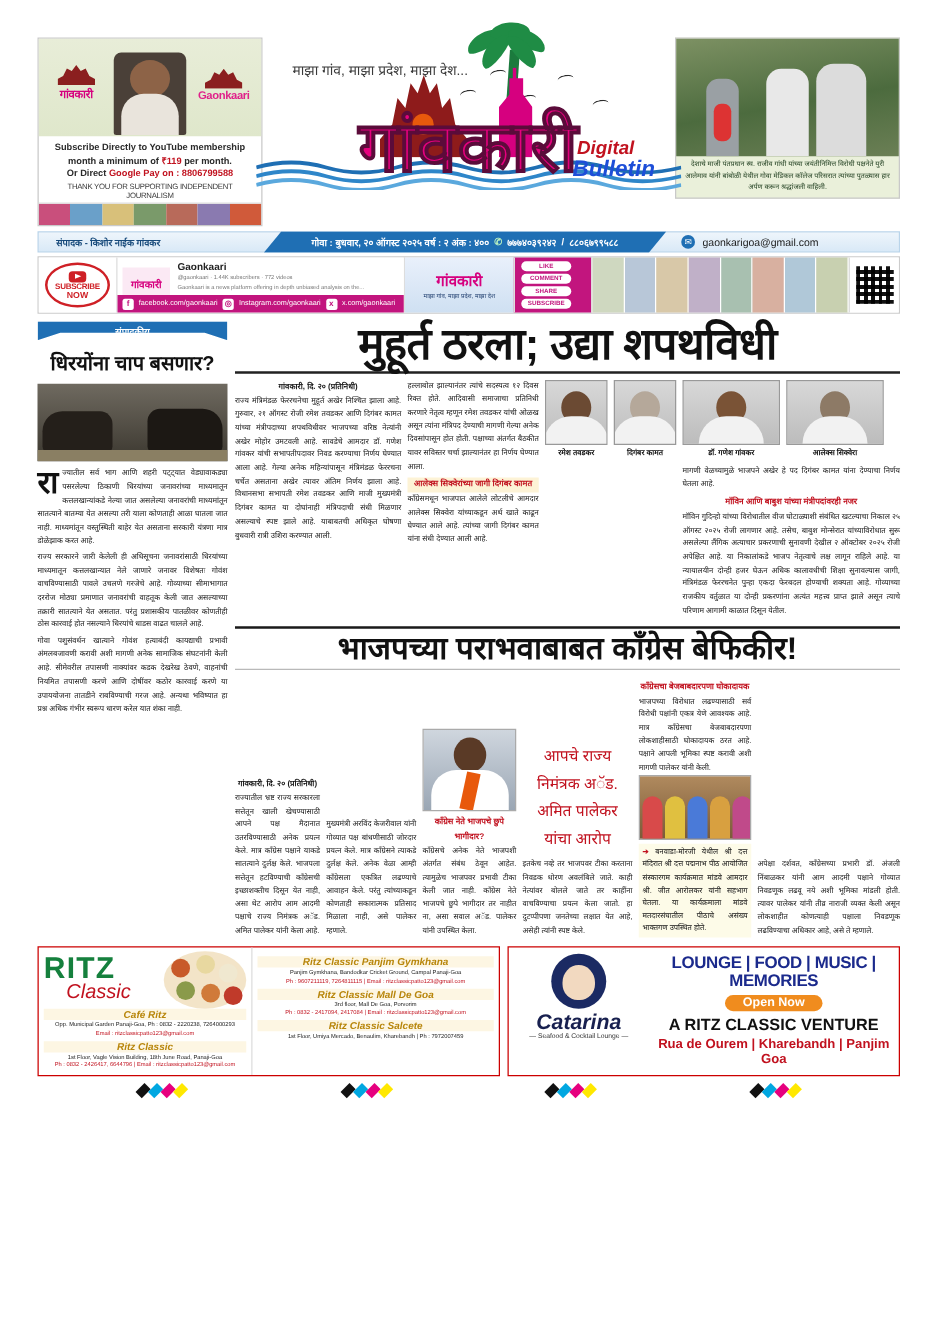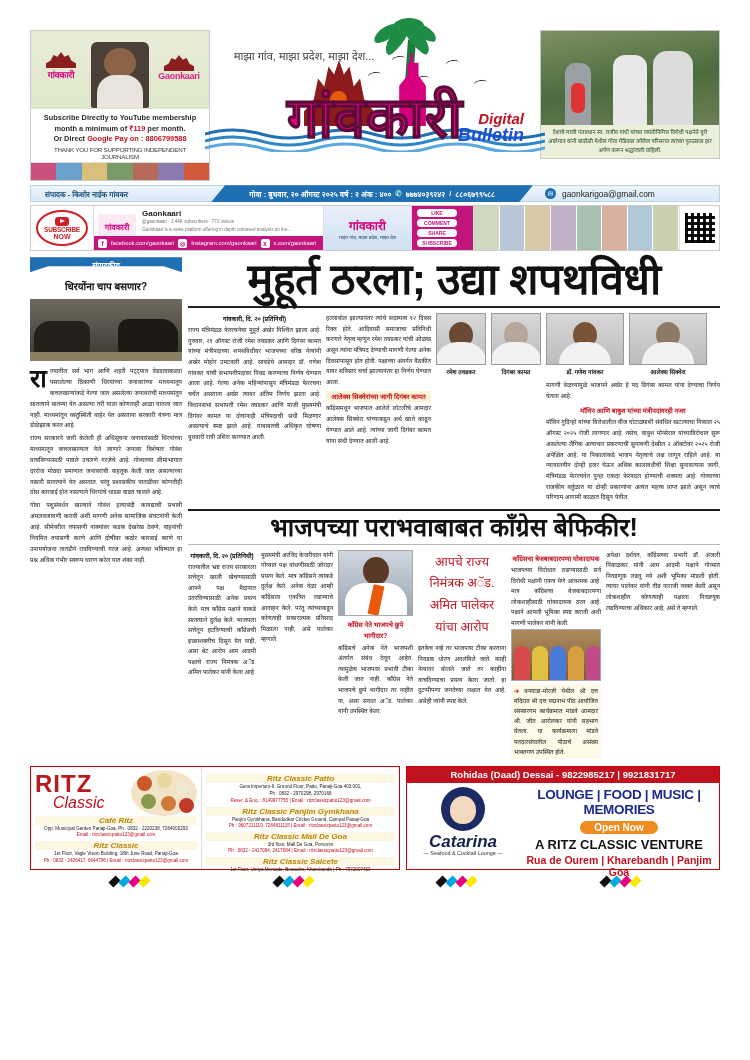--- a/index.html
+++ b/index.html
@@ -56,21 +56,21 @@
   .palm-f span:nth-child(3){left:34px;top:7px;transform:rotate(26deg);}
   .palm-f span:nth-child(4){left:8px;top:16px;transform:rotate(-52deg);}
   .palm-f span:nth-child(5){left:30px;top:16px;transform:rotate(48deg);}
   .bird{position:absolute;width:13px;height:7px;border-top:1.6px solid #2b2b2b;border-radius:50%;transform:rotate(-10deg);}
   .mast-title {
     position:relative; z-index:4; font-size:56px; font-weight:bold; color:#e6007e;
     -webkit-text-stroke:1.5px #5b0b3a; letter-spacing:1px; line-height:1; padding-bottom:6px;
     font-family:"Liberation Sans", sans-serif;
   }
   .waves { position:absolute; bottom:0; left:50%; transform:translateX(-50%); width:340px; height:26px; z-index:2;}
-  .digital-bulletin { position:absolute; right:10px; bottom:6px; text-align:right; z-index:5;}
+  .digital-bulletin { position:absolute; right:10px; bottom:6px; text-align:center; z-index:5;}
   .digital-bulletin .d1{font-size:15px;color:#c1121f;font-weight:bold;font-style:italic;line-height:1;}
   .digital-bulletin .d2{font-size:18px;color:#1d4ed8;font-weight:bold;font-style:italic;line-height:1.1;padding-left:13px;}
 
   .mast-photo { width:180px; border:1px solid #c9c9c9; background:#eaf0da; }
   .mast-photo .ph { height:94px; background:linear-gradient(170deg,#7d9163,#4c6b3e 55%,#6b7f55); position:relative; overflow:hidden;}
   .mast-photo .ph .statue{position:absolute;left:24px;bottom:0;width:26px;height:62px;background:#9aa0a4;border-radius:10px 10px 0 0;}
   .mast-photo .ph .p1{position:absolute;left:72px;bottom:0;width:34px;height:70px;background:#e8e8e8;border-radius:12px 12px 0 0;}
   .mast-photo .ph .p2{position:absolute;left:112px;bottom:0;width:40px;height:74px;background:#dcdcdc;border-radius:14px 14px 0 0;}
   .mast-photo .ph .gar{position:absolute;left:30px;bottom:12px;width:14px;height:30px;background:#d33;border-radius:6px;}
   .mast-photo .cap { font-size:5.6px; color:#1b3a1b; text-align:center; line-height:1.6; padding:3px 4px; }
@@ -117,31 +117,31 @@
 
   
   .content { display:flex; margin:6px 22px 0 22px; gap:6px; }
   .left-col { width:152px; }
   .right-col { flex:1; }
 
   
   .ed-ribbon { position:relative; height:15px; background:#1f6fb4; color:#fff; font-size:7.6px;
     font-weight:bold; display:flex; align-items:center; justify-content:center;
     clip-path: polygon(0 0, 100% 0, 100% 100%, 88% 60%, 12% 60%, 0 100%); }
-  .ed-title { font-size:10px; font-weight:bold; color:#111; text-align:center; padding:7px 0 6px; }
+  .ed-title { font-size:16px; font-weight:bold; color:#111; text-align:center; padding:7px 0 6px; }
   .ed-photo { height:62px; background:linear-gradient(#6f6a60,#3b372f); position:relative; overflow:hidden; }
   .ed-photo .buf1{position:absolute;left:4px;bottom:6px;width:56px;height:34px;background:#241f1a;border-radius:16px 10px 6px 6px;}
   .ed-photo .buf2{position:absolute;right:4px;bottom:6px;width:60px;height:36px;background:#1c1814;border-radius:10px 16px 6px 6px;}
   .ed-photo .grnd{position:absolute;left:0;bottom:0;width:100%;height:9px;background:#8a7f63;}
   .ed-dropcap { float:left; font-size:25px; font-weight:bold; line-height:.88; padding:1px 3px 0 0; color:#111; }
   .ed-body { font-size:6.1px; line-height:1.78; text-align:justify; color:#141414; padding-top:5px; }
   .ed-body p { margin-bottom:2px; }
 
   
-  .headline-1 { font-size:43px; font-weight:bold; color:#111; text-align:center; line-height:1.06; letter-spacing:-.5px; }
+  .headline-1 { font-size:35px; font-weight:bold; color:#111; text-align:center; line-height:1.06; letter-spacing:-.5px; }
   .subhead-1 { font-size:15px; color:#a01722; text-align:center; padding:4px 0 5px; border-top:1px solid #d9a6a6; margin-top:4px;}
   .rule-thick { height:2px; background:#222; margin:3px 0 5px; }
 
   .art1 { display:flex; gap:5px; }
   .art1 .c { font-size:6.1px; line-height:1.76; text-align:justify; color:#141414; }
   .art1 .c1 { width:133px; }
   .art1 .c2 { width:105px; }
   .art1 .c3 { width:105px; }
   .art1 .c4 { flex:1; }
   .dateline-text { font-weight:bold; text-align:center; display:block; font-size:6.3px; margin-bottom:1px;}
@@ -153,38 +153,38 @@
   .pcard .pimg .head{position:absolute;left:50%;top:8px;transform:translateX(-50%);width:24px;height:26px;background:#6b4a33;border-radius:50%;}
   .pcard .pimg .body{position:absolute;left:50%;bottom:0;transform:translateX(-50%);width:52px;height:22px;background:#f2f2f2;border-radius:22px 22px 0 0;}
   .pcard .pname { font-size:6px; font-weight:bold; text-align:center; padding-top:2px; color:#111;}
 
   .rule-sep { height:2px; background:#1a1a1a; margin:6px 0 0; }
   .rule-thin { height:1px; background:#b9b9b9; margin:2px 0 5px; }
 
   .headline-2 { font-size:25px; font-weight:bold; color:#111; text-align:center; line-height:1.1; }
   .subhead-2 { font-size:12.5px; color:#c1121f; text-align:center; padding:2px 0 4px; }
 
-  .art2 { display:flex; gap:5px; }
+  .art2 { display:flex; gap:5px;align-items:flex-end; }
   .art2 .c { font-size:6.05px; line-height:1.75; text-align:justify; color:#141414; }
   .art2 .c1{width:68px;} .art2 .c2{width:72px;} .art2 .c3{width:75px;}
   .art2 .c4{width:88px;} .art2 .c5{width:90px;} .art2 .c6{flex:1;}
   .a2photo { height:66px; border:1px solid #aaa; background:linear-gradient(#cfd6de,#9aa6b4); position:relative; overflow:hidden; margin-bottom:3px;}
   .a2photo .h{position:absolute;left:50%;top:6px;transform:translateX(-50%);width:26px;height:28px;background:#5a3a26;border-radius:50%;}
   .a2photo .b{position:absolute;left:50%;bottom:0;transform:translateX(-50%);width:62px;height:32px;background:#fff;border-radius:20px 20px 0 0;}
   .a2photo .sash{position:absolute;left:50%;bottom:0;transform:translateX(-50%) rotate(12deg);width:11px;height:30px;background:#e8590c;}
   .grp-photo{height:52px;background:linear-gradient(#b08a5e,#7a5a38);position:relative;overflow:hidden;border:1px solid #aaa;margin-bottom:3px;}
   .grp-photo i{position:absolute;bottom:0;width:16px;height:34px;border-radius:8px 8px 0 0;display:block;}
   .cap-arrow{font-size:6px;line-height:1.7;color:#141414;background:#fdfbe8;padding:2px 3px;}
   .cap-arrow b{color:#c1121f;}
 
   
   .ads { display:flex; gap:6px; margin:7px 22px 0 22px; height:104px; }
   .ad-ritz { width:370px; border:1px solid #c00; display:flex; background:#fff; }
   .ad-ritz .left { width:170px; position:relative; padding:5px 4px; }
-  .ad-ritz .rlogo { font-size:24px; font-weight:bold; color:#b91c1c; letter-spacing:1px; line-height:1;}
+  .ad-ritz .rlogo { font-size:24px; font-weight:bold; color:#15803d; letter-spacing:1px; line-height:1;}
   .ad-ritz .rclassic{font-size:16px;font-style:italic;color:#c1121f;margin-top:-2px;margin-left:18px;}
   .ad-ritz .thali{position:absolute;right:4px;top:3px;width:66px;height:46px;border-radius:50%;background:#f3e4c8;}
   .ad-ritz .thali b{position:absolute;width:15px;height:15px;border-radius:50%;display:block;}
   .ad-ritz .branch{text-align:center;margin-top:4px;}
   .ad-ritz .bname{font-size:8px;font-style:italic;color:#b8860b;font-weight:bold;background:#fdf6e3;}
   .ad-ritz .baddr{font-size:4.6px;color:#222;line-height:1.6;}
   .ad-ritz .bmail{font-size:4.6px;color:#c1121f;}
   .ad-ritz .right{flex:1;border-left:1px solid #ddd;padding:3px 4px;}
 
   .ad-cat { flex:1; border:1px solid #c00; background:#fff; }
@@ -500,44 +500,37 @@
           <div class="bmail">Email : ritzclassicpatto123@gmail.com</div>
         </div>
         <div class="branch">
           <div class="bname">Ritz Classic</div>
           <div class="baddr">1st Floor, Vagle Vision Building, 18th June Road, Panaji-Goa</div>
           <div class="bmail">Ph : 0832 - 2426417, 6644796 | Email : ritzclassicpatto123@gmail.com</div>
         </div>
       </div>
       <div class="right">
         <div class="branch">
-          <div class="bname">Ritz Classic Patto</div>
-          <div class="baddr">Gera Imperium-II, Ground Floor, Patto, Panaji-Goa 403 001,</div>
-          <div class="baddr">Ph : 0832 - 2970298, 2970168</div>
-          <div class="bmail">Reser. &amp; Enq. : 8149977755 | Email : ritzclassicpatto123@gmail.com</div>
-        </div>
-        <div class="branch">
           <div class="bname">Ritz Classic Panjim Gymkhana</div>
           <div class="baddr">Panjim Gymkhana, Bandodkar Cricket Ground, Campal Panaji-Goa</div>
           <div class="bmail">Ph : 9607211119, 7264811115 | Email : ritzclassicpatto123@gmail.com</div>
         </div>
         <div class="branch">
           <div class="bname">Ritz Classic Mall De Goa</div>
           <div class="baddr">3rd floor, Mall De Goa, Porvorim</div>
           <div class="bmail">Ph : 0832 - 2417094, 2417084 | Email : ritzclassicpatto123@gmail.com</div>
         </div>
         <div class="branch">
           <div class="bname">Ritz Classic Salcete</div>
           <div class="baddr">1st Floor, Umiya Mercado, Benaulim, Kharebandh | Ph : 7972007459</div>
         </div>
       </div>
     </div>
 
     <div class="ad-cat">
-      <div class="top">Rohidas (Daad) Dessai - 9822985217 | 9921831717</div>
       <div class="mid">
         <div class="logo">
           <div class="sun"></div>
           <div class="face"></div>
           <div class="cname">Catarina</div>
           <div class="ctag">— Seafood &amp; Cocktail Lounge —</div>
         </div>
         <div class="rightc">
           <div class="l1">LOUNGE | FOOD | MUSIC | MEMORIES</div>
           <div class="open">Open Now</div>

